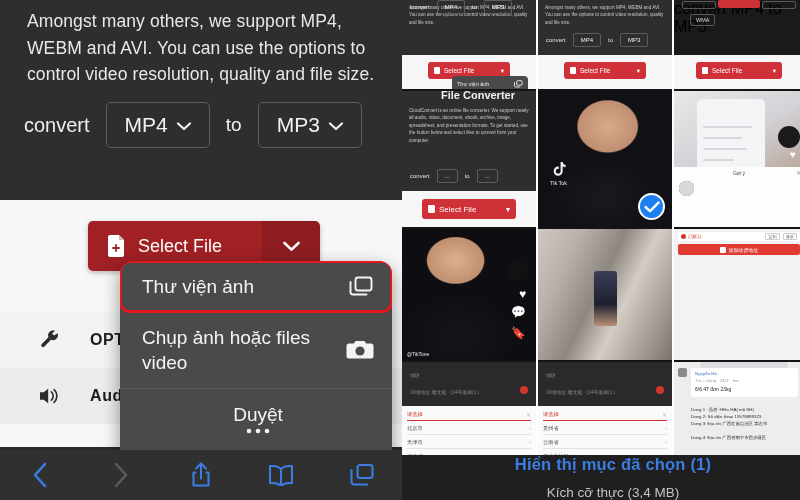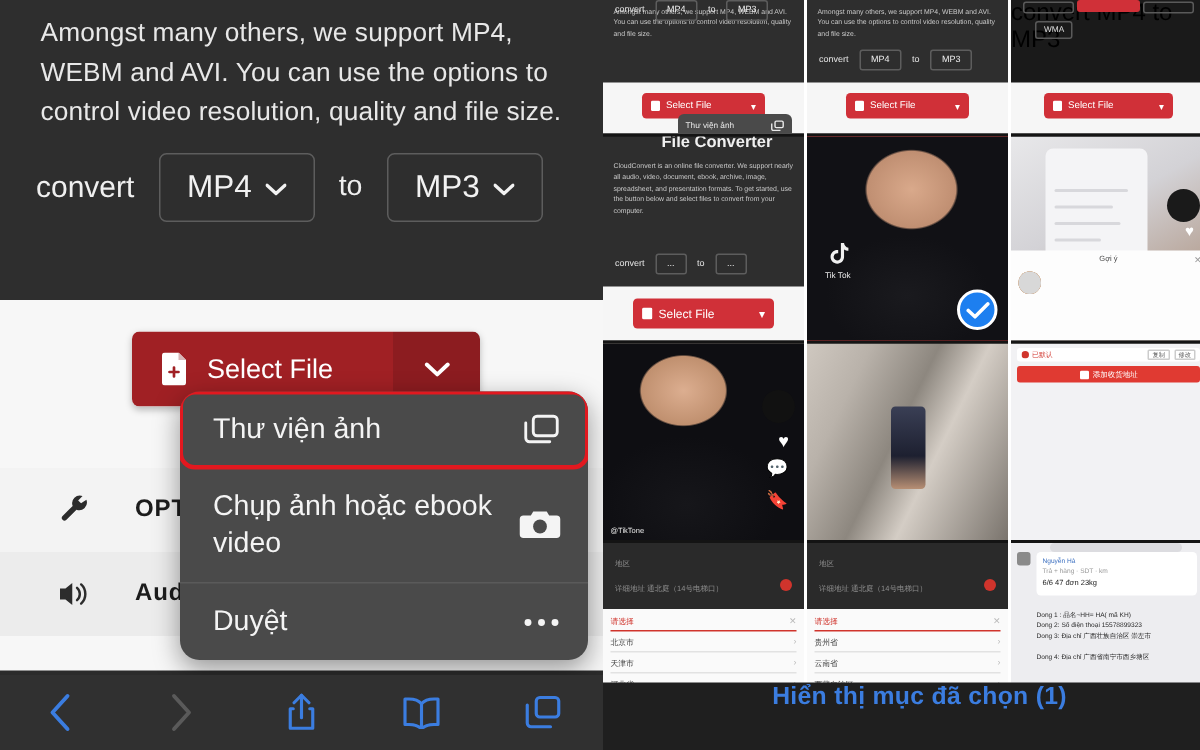--- a/index.html
+++ b/index.html
@@ -79,21 +79,21 @@
     width: 272px; border-radius: 13px;
     background: #4a4a4a; overflow: hidden;
     box-shadow: 0 6px 18px rgba(0,0,0,.4);
   }
   .lp-menu-item {
     display: flex; align-items: center; justify-content: space-between;
     padding: 13px 18px 13px 22px;
     color: #f4f4f4; font-size: 19px; line-height: 1.32;
     border-bottom: 1px solid #5a5a5a;
   }
-  .lp-menu-item:last-child { border-bottom: none; }
+  .lp-menu-item:last-child { border-bottom: none; flex-direction: column; }
   .lp-menu-item.highlighted {
     border: 3px solid #e2181f; border-radius: 11px;
     margin: -1px; padding: 11px 16px 11px 20px;
   }
   .lp-menu-item .mi-icon { flex: 0 0 34px; display: flex; justify-content: flex-end; }
 
   .lp-toolbar {
     position: absolute; left: 0; top: 450px; width: 402px; height: 50px;
     background: #303030;
     display: flex; align-items: center; justify-content: space-around;
@@ -304,21 +304,21 @@
       <div class="lp-menu-item highlighted">
         <span>Thư viện ảnh</span>
         <span class="mi-icon">
           <svg width="26" height="24" viewBox="0 0 26 24" fill="none" stroke="#f4f4f4" stroke-width="1.9">
             <rect x="7.5" y="2.5" width="16" height="13" rx="2.5"></rect>
             <path d="M18.5 19.5H5a2.5 2.5 0 0 1-2.5-2.5V7" stroke-linecap="round"></path>
           </svg>
         </span>
       </div>
       <div class="lp-menu-item">
-        <span>Chụp ảnh hoặc ebook video</span>
+        <span>Chụp ảnh hoặc files video</span>
         <span class="mi-icon">
           <svg width="28" height="22" viewBox="0 0 28 22" fill="#f4f4f4">
             <path d="M9.5 2h9l1.6 2.6H25a2.5 2.5 0 0 1 2.5 2.5v10A2.5 2.5 0 0 1 25 19.6H3A2.5 2.5 0 0 1 .5 17.1v-10A2.5 2.5 0 0 1 3 4.6h4.9z"></path>
             <circle cx="14" cy="12" r="4.6" fill="#4a4a4a"></circle>
           </svg>
         </span>
       </div>
       <div class="lp-menu-item">
         <span>Duyệt</span>
         <span class="mi-icon">
@@ -608,15 +608,16 @@
           <div class="plain" style="left:17px;right:4px;top:72px;">Dong 4: Địa chỉ 广西省南宁市西乡塘区</div>
         </div>
       </div>
     </div>
 
     <div class="vline" style="left:134px;"></div>
     <div class="vline" style="left:270px;"></div>
 
     <div class="rp-footer">
       <div class="rp-f1">Hiển thị mục đã chọn (1)</div>
+      <div class="rp-f2">Kích cỡ thực (3,4 MB)</div>
     </div>
   </div>
 </div>
 
 </body></html>

